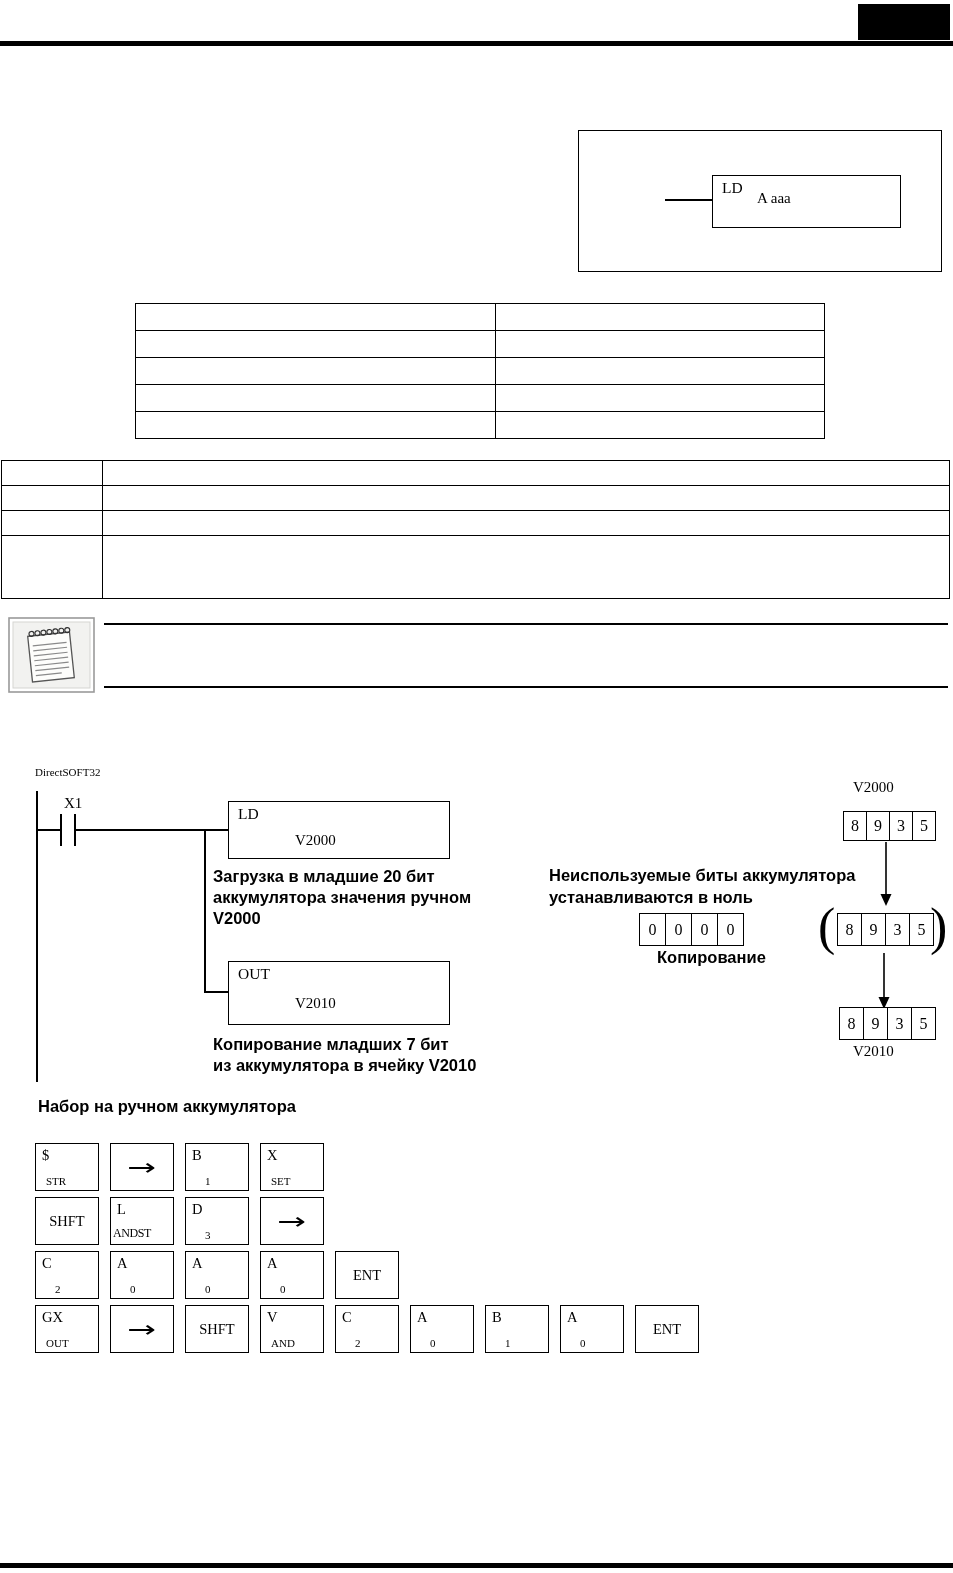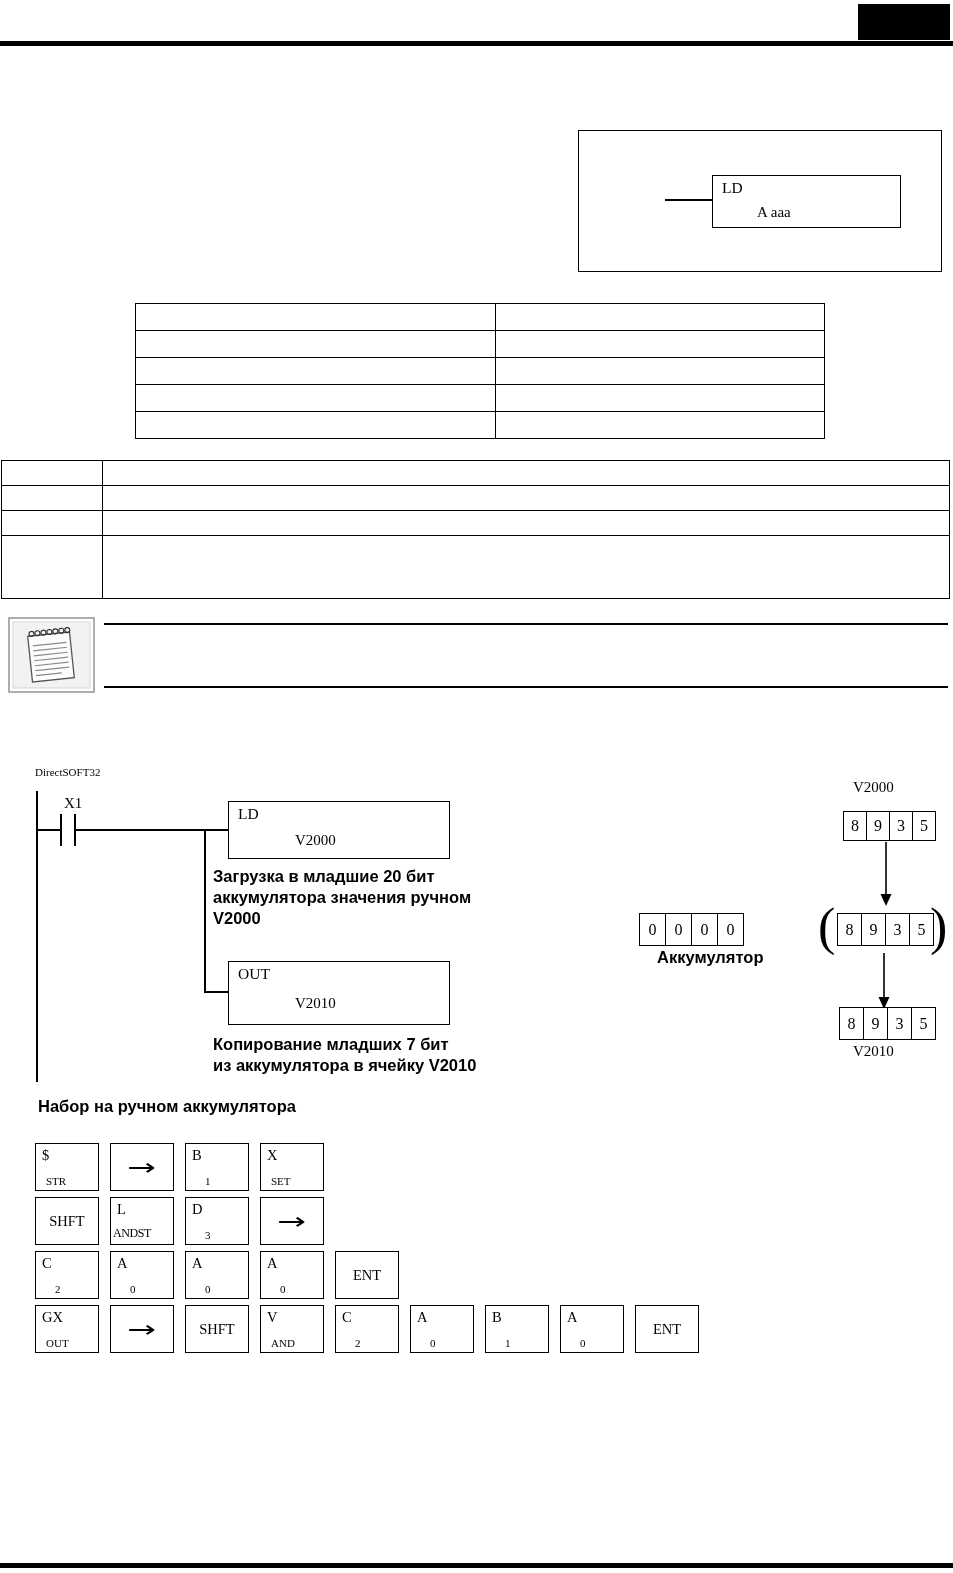--- a/index.html
+++ b/index.html
@@ -43,21 +43,21 @@
 
 <div class="page">
 
   <div class="abs" style="left:858px;top:4px;width:92px;height:36px;background:#000;"></div>
   <div class="hline" style="left:0;top:41px;width:953px;height:5px;"></div>
 
   <div class="abs" style="left:578px;top:130px;width:362px;height:140px;border:1.5px solid #000;"></div>
   <div class="hline" style="left:665px;top:199px;width:48px;height:2px;"></div>
   <div class="opbox" style="left:712px;top:175px;width:139px;height:51px;">
     <span class="op">LD</span>
-    <span class="operand" style="left:44px;top:28px;">A aaa</span>
+    <span class="operand" style="left:44px;top:14px;">A aaa</span>
   </div>
 
   <table style="left:135px;top:303px;">
     <tbody>
       <tr>
         <td style="width:359px;height:26px;"></td>
         <td style="width:328px;"></td>
         </tr>
       <tr>
         <td style="height:26px;"></td>
@@ -161,37 +161,41 @@
       <div class="cell">9</div>
       <div class="cell">3</div>
       <div class="cell">5</div>
     </div>
 
   <svg class="abs" style="left:877px;top:842px;" width="18" height="64">
     <line x1="9" y1="0" x2="9" y2="54" stroke="#000" stroke-width="1.6"></line>
     <polygon points="3.5,52 14.5,52 9,64" fill="#000"></polygon>
   </svg>
 
+  <div class="caption" style="left:549px;top:864px;line-height:22px;">
+    <div>Неиспользуемые биты аккумулятора</div>
+    <div>устанавливаются в ноль</div>
+  </div>
 
   <div class="cellrow upper" style="left:639px;top:913px;">
       <div class="cell">0</div>
       <div class="cell">0</div>
       <div class="cell">0</div>
       <div class="cell">0</div>
     </div>
   <span class="paren" style="left:818px;top:901px;">(</span>
   <div class="cellrow lower" style="left:837px;top:913px;">
       <div class="cell">8</div>
       <div class="cell">9</div>
       <div class="cell">3</div>
       <div class="cell">5</div>
     </div>
   <span class="paren" style="left:930px;top:901px;">)</span>
 
-  <div class="caption" style="left:657px;top:947px;">Аккумулятор</div>
+  <div class="caption" style="left:657px;top:947px;">Копирование</div>
 
   <svg class="abs" style="left:875px;top:953px;" width="18" height="56">
     <line x1="9" y1="0" x2="9" y2="46" stroke="#000" stroke-width="1.6"></line>
     <polygon points="3.5,44 14.5,44 9,56" fill="#000"></polygon>
   </svg>
 
   <div class="cellrow dest" style="left:839px;top:1007px;">
       <div class="cell">8</div>
       <div class="cell">9</div>
       <div class="cell">3</div>

